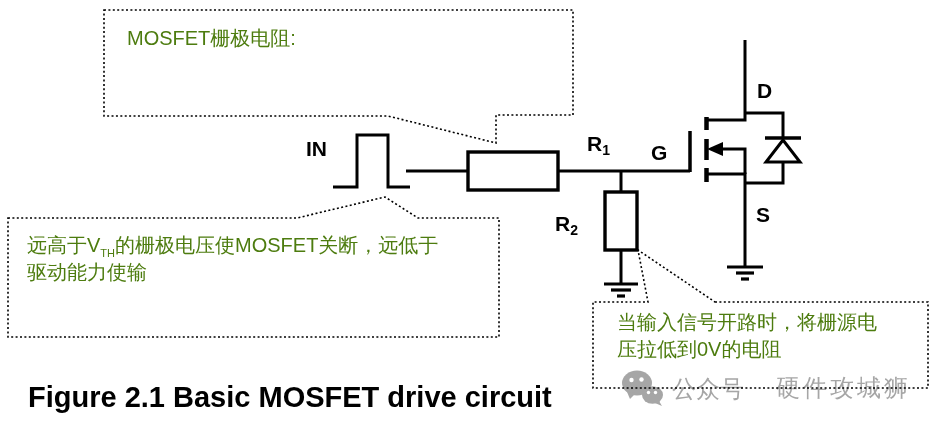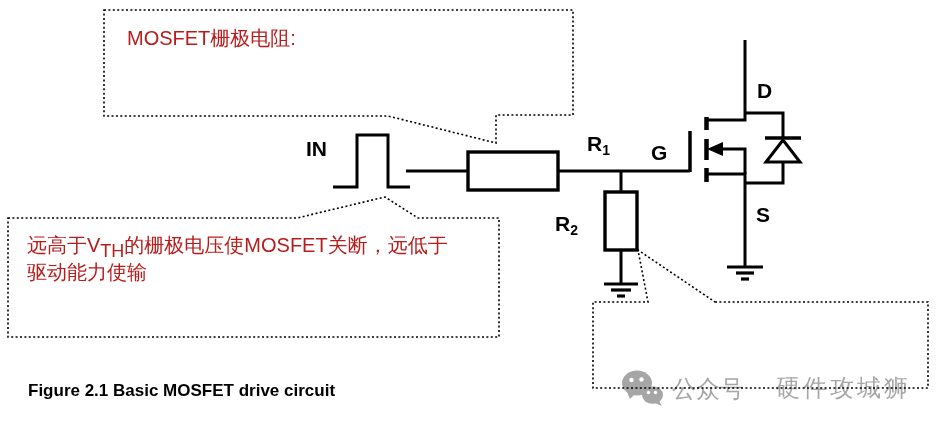--- a/index.html
+++ b/index.html
@@ -2,32 +2,32 @@
 <html><head>
 <meta charset="utf-8">
 <style>
   html,body{margin:0;padding:0;background:#fff;}
   .stage{
     position:relative;width:938px;height:426px;background:#ffffff;
     font-family:"Liberation Sans", sans-serif;overflow:hidden;
   }
   svg{display:block;}
   .note{
-    position:absolute;color:#b91c1c;font-size:20px;line-height:27px;
+    position:absolute;color:#4d7c0f;font-size:20px;line-height:27px;
     white-space:nowrap;z-index:3;
   }
-  .note .ss{font-size:18px;line-height:0;vertical-align:-5px;}
+  .note .ss{font-size:11px;line-height:0;vertical-align:-5px;}
   .lbl{
     position:absolute;color:#000;font-weight:bold;font-size:21px;
     white-space:nowrap;z-index:3;
   }
   .lbl .sub{font-size:14px;line-height:0;vertical-align:-4px;font-weight:bold;}
   .caption{
     position:absolute;left:28px;top:381px;color:#000;font-weight:bold;
-    font-size:17px;white-space:nowrap;z-index:3;
+    font-size:29px;white-space:nowrap;z-index:3;
   }
   .wm-text{
     position:absolute;color:#a6a6a6;font-size:24px;white-space:nowrap;z-index:1;
   }
   .wm-icon{position:absolute;left:618px;top:369px;z-index:1;}
   .circuit-svg{position:absolute;left:0;top:0;z-index:2;}
 </style>
 </head>
 <body>
 
@@ -102,20 +102,24 @@
 
   <div class="note" style="left:127px;top:25px">
     <div>MOSFET栅极电阻:</div>
   </div>
 
   <div class="note" style="left:27px;top:232px">
     <div><span>远高于V</span><sub class="ss">TH</sub><span>的栅极电压使MOSFET关断，远低于</span></div>
     <div>驱动能力使输</div>
   </div>
 
+  <div class="note" style="left:617px;top:309px">
+    <div>当输入信号开路时，将栅源电</div>
+    <div>压拉低到0V的电阻</div>
+  </div>
 
   <span class="lbl" style="left:306px;top:137px">IN</span>
   <span class="lbl" style="left:587px;top:132px"><span>R</span><sub class="sub">1</sub></span>
   <span class="lbl" style="left:555px;top:212px"><span>R</span><sub class="sub">2</sub></span>
   <span class="lbl" style="left:651px;top:141px">G</span>
   <span class="lbl" style="left:757px;top:79px">D</span>
   <span class="lbl" style="left:756px;top:203px">S</span>
 
   <div class="caption">Figure 2.1 Basic MOSFET drive circuit</div>
 

